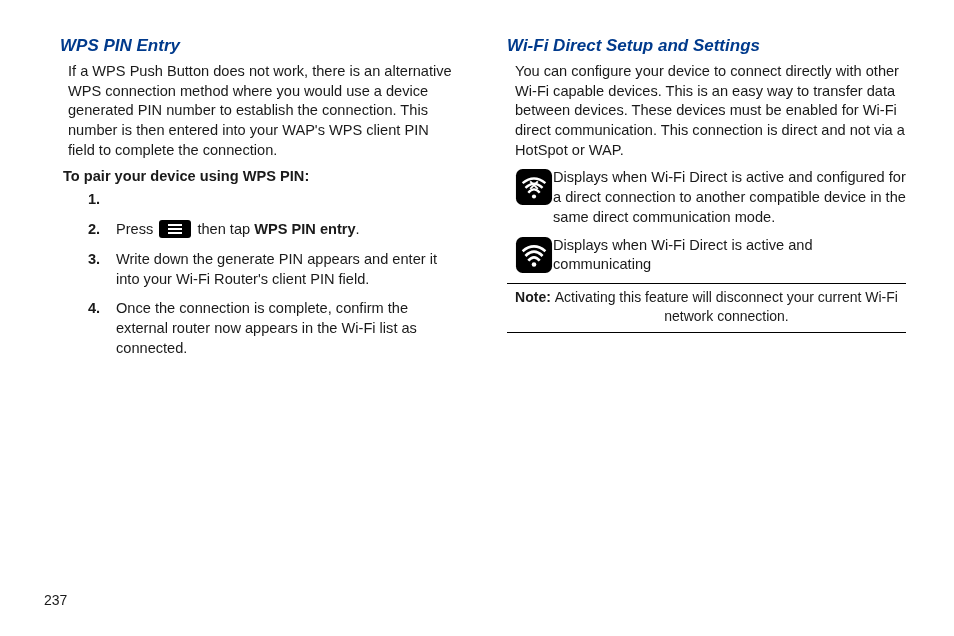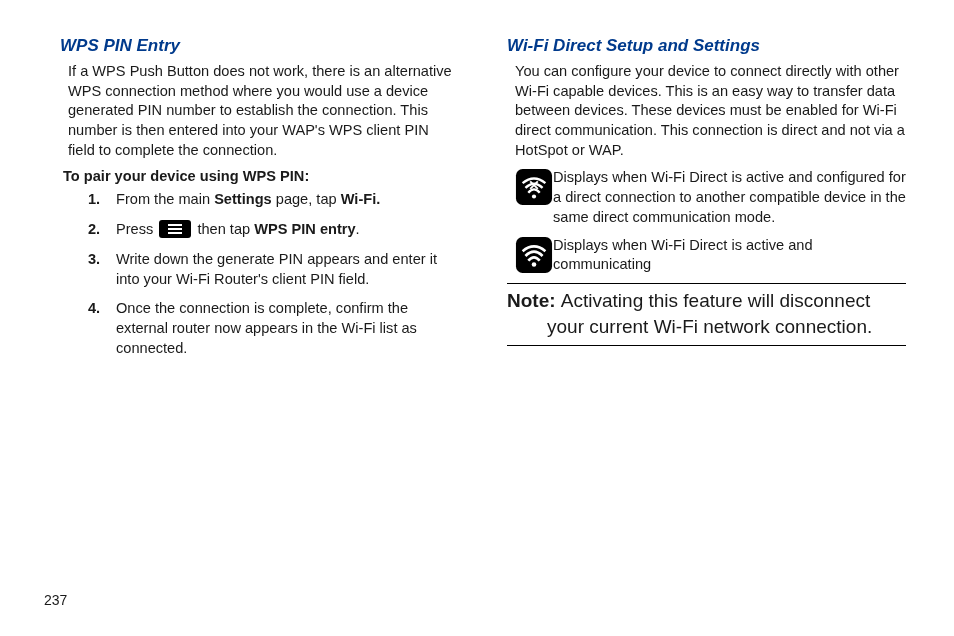--- a/index.html
+++ b/index.html
@@ -86,47 +86,45 @@
     height: 38px;
     flex-shrink: 0;
   }
   .icon-row .desc {
     font-size: 14.6px;
     line-height: 1.35;
     flex: 1;
   }
   .hr { border: none; border-top: 1px solid #000; margin: 6px 0 4px 0; }
   .note {
-    font-size: 19px;
+    font-size: 14px;
     line-height: 1.35;
     margin: 4px 0 4px 0;
     padding-left: 0;
+    text-align: center;
   }
   .note .note-body { display: block; padding-left: 40px; text-indent: -40px; }
   .page-num {
     position: absolute;
     bottom: 28px;
     left: 44px;
     font-size: 14px;
   }
 </style>
 </head>
 <body>
 
 <div class="columns">
   <div class="col">
     <div class="section-heading">WPS PIN Entry</div>
     <div class="body-text para">If a WPS Push Button does not work, there is an alternative WPS connection method where you would use a device generated PIN number to establish the connection. This number is then entered into your WAP's WPS client PIN field to complete the connection.</div>
     <div class="sub-heading">To pair your device using WPS PIN:</div>
     <ol class="ol">
       <li>
         <span class="num">1.</span>
-        <span>
-          <span>From the main </span><span class="bold">Settings</span><span> page, tap </span><span class="bold">Wi-Fi.</span>
-        </span>
       </li>
       <li>
         <span class="num">2.</span>
         <span>
           <span>Press </span><span class="menu-icon">
               <span class="lines"></span>
             </span><span> then tap </span><span class="bold">WPS PIN entry</span><span>.</span>
         </span>
       </li>
       <li>

